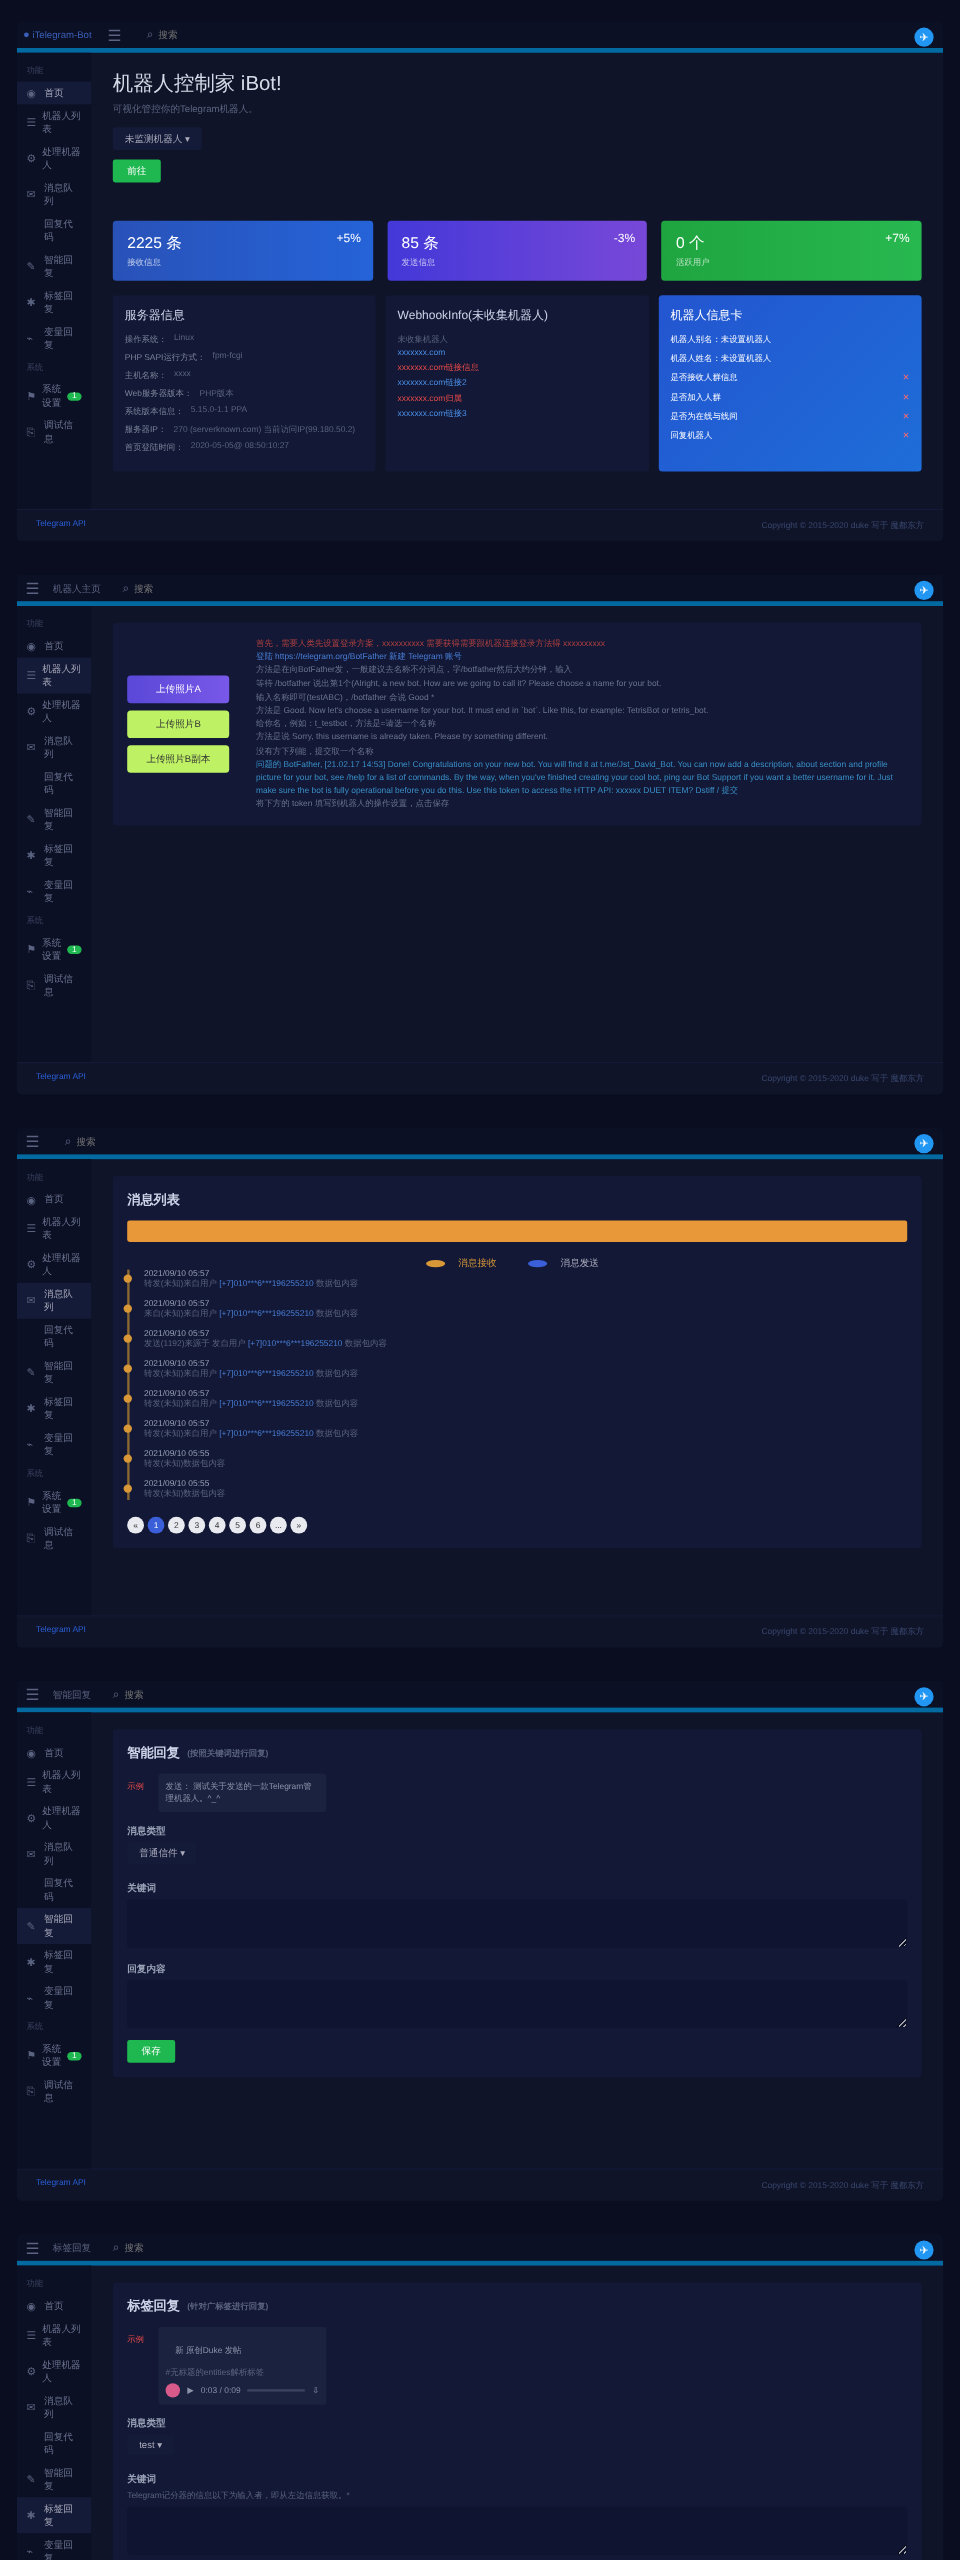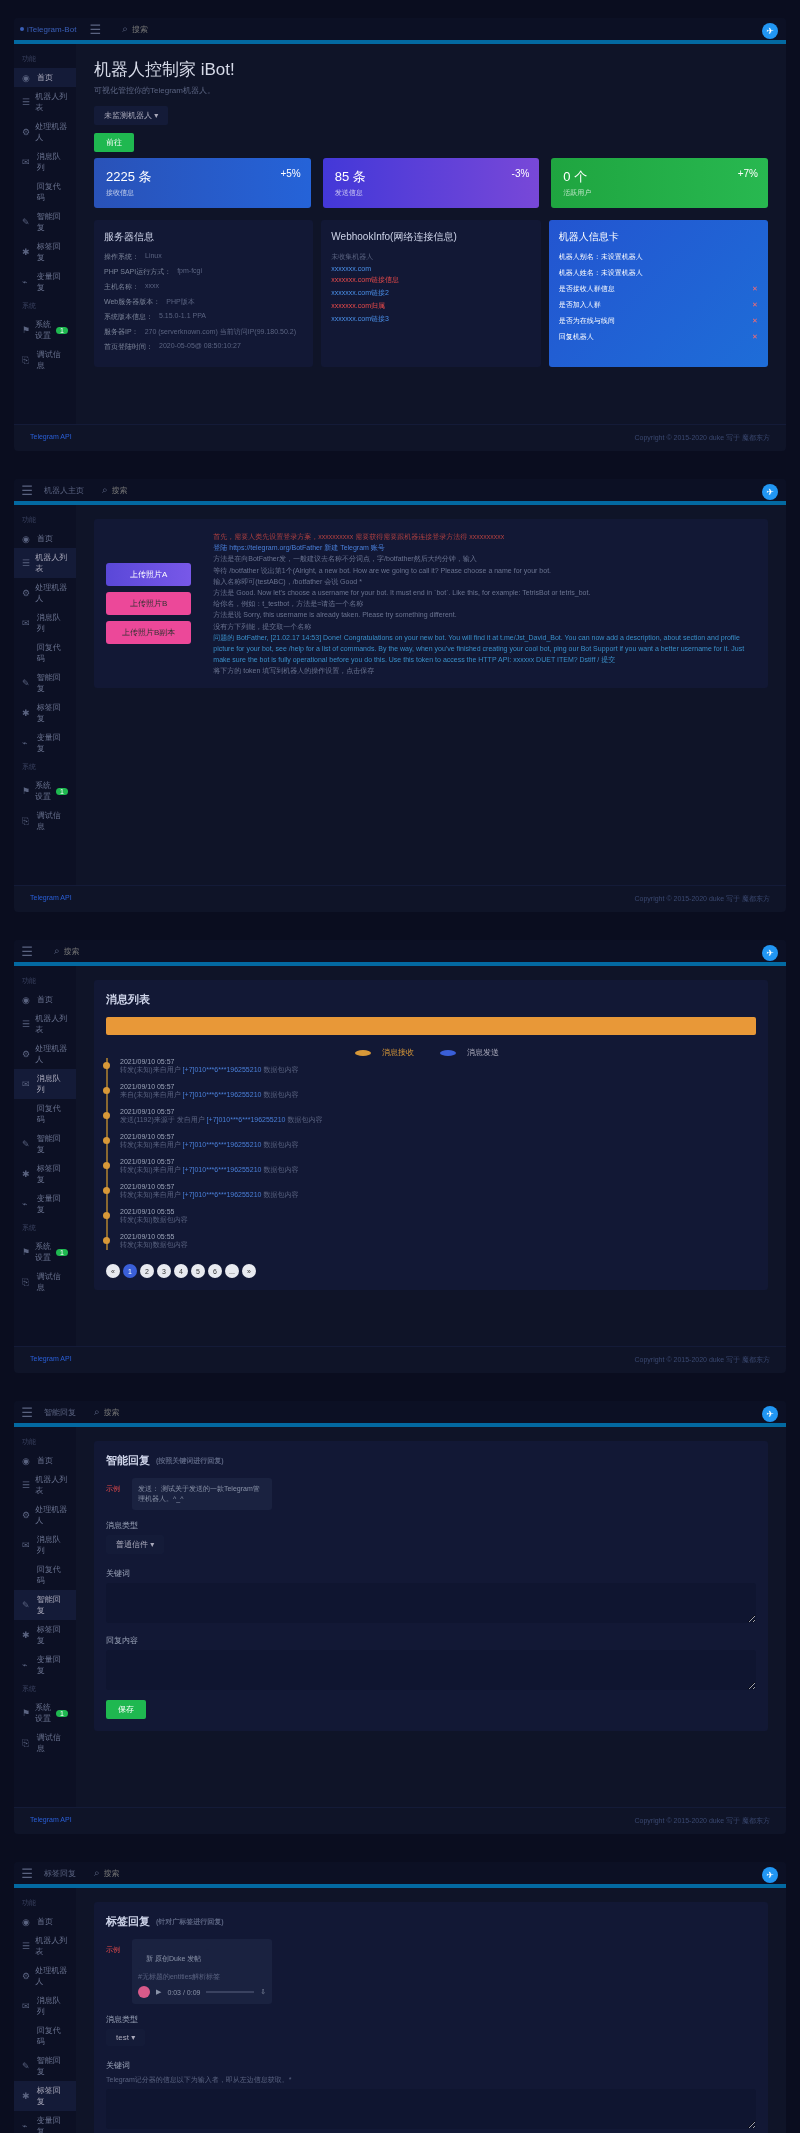--- a/index.html
+++ b/index.html
@@ -19,21 +19,21 @@
 .s-item{display:flex;align-items:center;gap:5px;padding:4px 8px;font-size:8px;color:#6a7390;cursor:pointer}
 .s-item.active{background:#141b38;color:#aab}
 .s-item .icn{width:10px;font-size:9px;color:#5a6380}
 .s-item .badge{margin-left:auto;background:#1fb850;color:#fff;border-radius:6px;padding:0 4px;font-size:7px}
 .content{flex:1;padding:14px 18px}
 h2.title{color:#d6dae8;font-size:17px;font-weight:500;margin-bottom:4px}
 .subtitle{font-size:8px;color:#5a6380}
 .sel-btn{display:inline-block;background:#141b38;color:#aab;padding:4px 10px;margin-top:10px;font-size:8px;border-radius:2px}
 .sel-btn::after{content:" ▾"}
 .green-btn{display:inline-block;background:#1fb850;color:#fff;padding:4px 12px;margin-top:8px;font-size:8px;border-radius:2px;cursor:pointer}
-.stats-row{display:flex;gap:12px;margin-top:6px}
+.stats-row{display:flex;gap:12px;margin-top:32px}
 .stat-card{flex:1;padding:10px 12px;border-radius:3px;position:relative}
 .stat-blue{background:linear-gradient(90deg,#2952b8,#2563d8)}
 .stat-purple{background:linear-gradient(90deg,#4338d8,#7848d8)}
 .stat-green{background:linear-gradient(90deg,#1fa540,#28b850)}
 .stat-val{color:#fff;font-size:13px;font-weight:500}
 .stat-lbl{color:rgba(255,255,255,.7);font-size:7px;margin-top:2px}
 .stat-pct{position:absolute;right:10px;top:10px;color:#fff;font-size:10px}
 .info-row{display:flex;gap:8px;margin-top:12px}
 .info-card{flex:1;background:#121835;border-radius:3px;padding:10px}
 .info-card h3{color:#cdd3e8;font-size:10px;margin-bottom:8px;font-weight:500}
@@ -45,21 +45,21 @@
 .blue-card .bline .x{margin-left:auto;color:#ff6b6b}
 .wh-link{color:#4a8fe8;font-size:7px;display:block;margin:3px 0}
 .wh-red{color:#e84a4a}
 .footer{display:flex;justify-content:space-between;padding:8px 16px;font-size:7px;color:#3a4870;border-top:1px solid #141b38}
 .footer .l{color:#2a5fd8}
 .create-card{background:#121835;border-radius:3px;padding:12px}
 .create-card h3{color:#cdd3e8;font-size:11px;margin-bottom:10px}
 .btn-row{display:flex;flex-direction:column;gap:6px;width:230px}
 .btn-row button{padding:6px;border:none;border-radius:3px;font-size:8px;cursor:pointer}
 .btn-purple{background:linear-gradient(90deg,#5a48d8,#7858e8);color:#fff}
-.btn-white{background:#ec4899;color:#333}
+.btn-white{background:#bef264;color:#333}
 .log-area{margin-left:18px;font-size:7px;color:#6a7390;line-height:1.6}
 .log-area .red{color:#b04040}
 .log-area .cyan{color:#3a8fc8}
 .log-area .link{color:#4a7fd8}
 .create-flex{display:flex;gap:4px;align-items:center}
 .orange-bar{background:#e89838;height:18px;border-radius:2px;margin-bottom:12px}
 .msg-tabs{text-align:center;font-size:8px;}
 .msg-tabs span{padding:0 8px}
 .msg-tabs .active{color:#d89838}
 .msg-tabs .dot{display:inline-block;width:6px;height:6px;border-radius:50%;margin-right:3px;vertical-align:middle}
@@ -70,21 +70,21 @@
 .msg-text{font-size:7px;color:#5a6380}
 .msg-text .u{color:#4a7fd8}
 .pager{display:flex;gap:3px;margin-top:14px}
 .pager span{width:14px;height:14px;border-radius:50%;background:#e8eaf0;color:#333;display:flex;align-items:center;justify-content:center;font-size:7px;cursor:pointer}
 .pager span.active{background:#3a5fd8;color:#fff}
 .form-card{background:#121835;border-radius:3px;padding:12px}
 .form-card h3{color:#cdd3e8;font-size:11px;display:flex;align-items:center;gap:6px}
 .form-card h3 small{font-size:7px;color:#5a6380}
 .demo-box{background:#1a2240;width:140px;padding:6px;margin:10px 0;border-radius:3px;font-size:7px;color:#8a93a8;position:relative}
 .demo-red{color:#e84a4a;font-size:7px;position:absolute;left:-26px;top:6px}
-.fld-label{font-size:8px;color:#9aa3b8;margin:10px 0 4px;font-weight:400}
+.fld-label{font-size:8px;color:#9aa3b8;margin:10px 0 4px;font-weight:700}
 .fld-sel{display:inline-block;background:#141b38;padding:4px 10px;font-size:8px;border-radius:2px;margin-bottom:4px}
 .fld-sel::after{content:" ▾"}
 .fld-area{background:#0f1530;width:100%;height:40px;border:none;border-radius:3px;padding:6px;color:#aab;font-size:8px;outline:none}
 .tag-box{background:#1a2240;padding:5px 8px;font-size:7px;color:#8a93a8;border-radius:3px;display:inline-flex;align-items:center;gap:4px;margin-top:4px}
 .play-row{display:flex;align-items:center;gap:6px;margin-top:4px;font-size:7px}
 .play-row .av{width:12px;height:12px;border-radius:50%;background:#d85a8a}
 </style>
 </head>
 <body>
 
@@ -203,21 +203,21 @@
                 <span>服务器IP：</span>
                 <span class="v">270 (serverknown.com) 当前访问IP(99.180.50.2)</span>
               </div>
               <div class="line">
                 <span>首页登陆时间：</span>
                 <span class="v">2020-05-05@ 08:50:10:27</span>
               </div>
             </div>
         </div>
         <div class="info-card">
-          <h3>WebhookInfo(网络连接信息)</h3>
+          <h3>WebhookInfo(未收集机器人)</h3>
           <div style="font-size:7px;color:#5a6380">未收集机器人</div>
           <div id="whl">
               <a class="wh-link">xxxxxxx.com</a>
               <a class="wh-link wh-red">xxxxxxx.com链接信息</a>
               <a class="wh-link">xxxxxxx.com链接2</a>
               <a class="wh-link wh-red">xxxxxxx.com归属</a>
               <a class="wh-link">xxxxxxx.com链接3</a>
             </div>
         </div>
         <div class="info-card blue-card">

